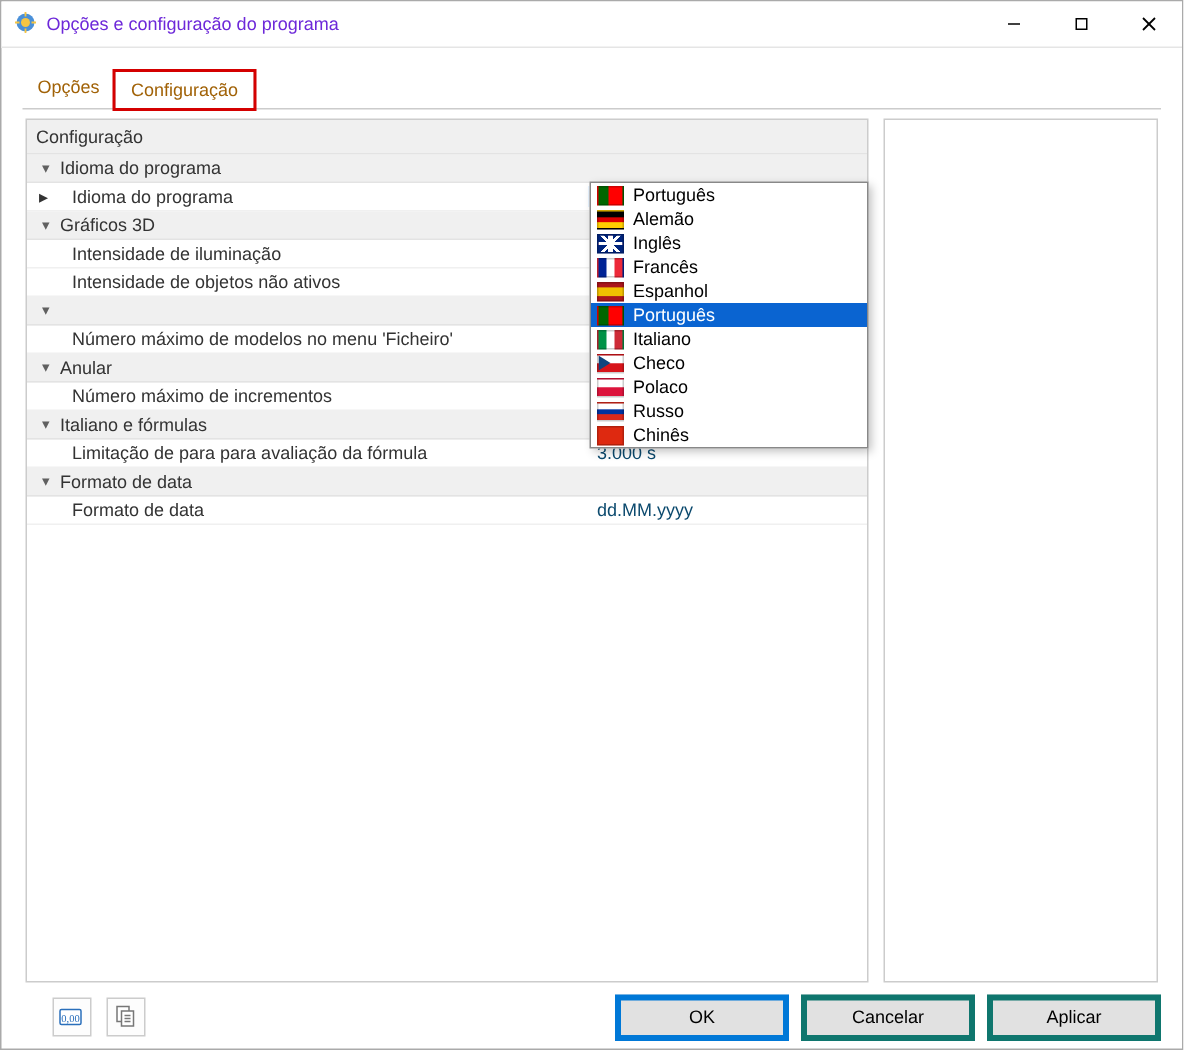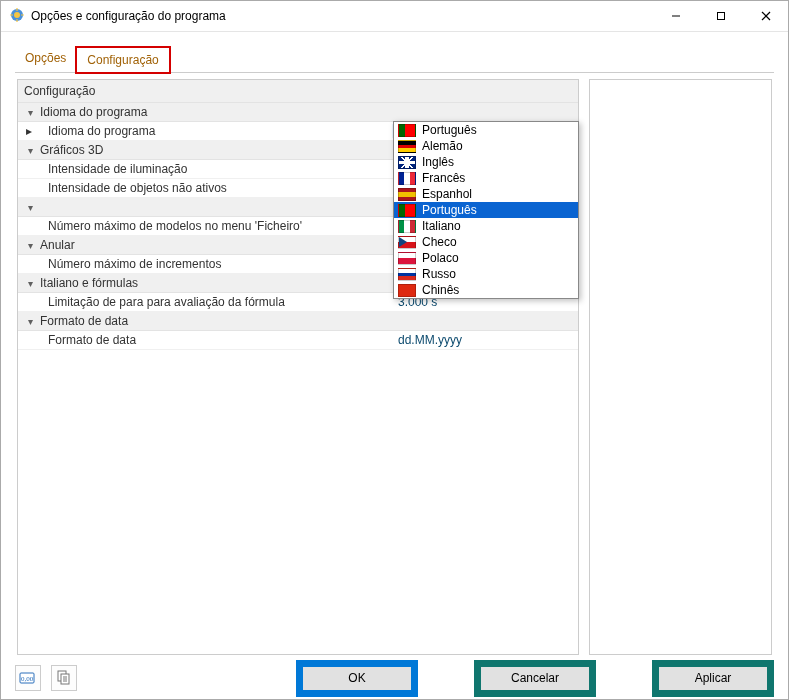--- a/index.html
+++ b/index.html
@@ -1,20 +1,20 @@
 <!DOCTYPE html>
 <html><head>
 <meta charset="utf-8">
 <style>
 html, body { margin:0; padding:0; font-family: "Segoe UI", Tahoma, sans-serif; font-size:12px; background:#fff; }
 .window { border:1px solid #aaa; width:787px; height:698px; position:relative; display:flex; flex-direction:column; }
 .titlebar { height:30px; display:flex; align-items:center; justify-content:space-between; padding:0 0 0 8px; border-bottom:1px solid #e5e5e5; background:#fff; }
 .titlebar-left { display:flex; align-items:center; gap:6px; }
 .titlebar-icon svg { width:16px; height:16px; }
-.title-text { font-size:12px; color:#000000; }
+.title-text { font-size:12px; color:#6d28d9; }
 .titlebar-controls { display:flex; }
 .tc-btn { width:45px; height:30px; display:flex; align-items:center; justify-content:center; }
 .tc-btn svg { width:10px; height:10px; }
 .content { flex:1; display:flex; flex-direction:column; padding:14px 14px 0 14px; position:relative; }
 .tabs { display:flex; border-bottom:1px solid #ccc; }
 .tab { padding:5px 10px 5px 10px; position:relative; cursor:default; color:#a16207; }
 .tab.active { border:1px solid #ccc; border-bottom:1px solid #fff; background:#fff; top:1px; }
 .tab.active.highlighted { outline:2px solid #d40000; outline-offset:-1px; }
 .split { flex:1; display:flex; gap:10px; padding:6px 2px 2px 2px; min-height:0; }
 .panel-left { width:560px; border:1px solid #ccc; display:flex; flex-direction:column; position:relative; min-height:0; }
@@ -31,24 +31,24 @@
 .combo-row .row-value { background:#e7f3ff; }
 .combo-row .ind { color:#333; }
 .combo-val { display:flex; align-items:center; gap:6px; }
 .flag { width:16px; height:11px; display:inline-block; border:0.5px solid rgba(0,0,0,0.2); position:relative; overflow:hidden; }
 .combo-btn { width:20px; height:18px; border:2px solid #d40000; box-sizing:border-box; position:absolute; right:0; top:0; display:flex; align-items:center; justify-content:center; background:#e7f3ff; }
 .combo-btn svg { width:8px; height:8px; }
 .dropdown { position:absolute; left:375px; top:41px; width:184px; background:#fff; border:1px solid #888; box-shadow:2px 2px 6px rgba(0,0,0,0.25); z-index:50; }
 .dd-item { display:flex; align-items:center; height:16px; padding:0 4px 0 4px; gap:6px; font-size:12px; }
 .dd-item.selected { background:#0a64d1; color:#fff; }
 .bottom-bar { height:42px; border-top:0; display:flex; align-items:center; justify-content:space-between; padding:0 14px; }
-.bottom-left { display:flex; gap:10px; }
+.bottom-left { display:flex; gap:10px;margin-left:20px; }
 .smallbtn { width:24px; height:24px; border:1px solid #ccc; background:#fdfdfd; display:flex; align-items:center; justify-content:center; }
 .bottom-right { display:flex; gap:8px; }
-.btn { min-width:84px; height:23px; border:7px solid #0f766e; background:#e1e1e1; display:flex; align-items:center; justify-content:center; font-size:12px; padding:0 12px; cursor:default;margin-left:48px; }
+.btn { min-width:84px; height:23px; border:4px solid #0f766e; background:#e1e1e1; display:flex; align-items:center; justify-content:center; font-size:12px; padding:0 12px; cursor:default; }
 .btn.default { border-color:#0078d7; }
 
 .flag-pt { background:linear-gradient(to right,#006600 0 40%,#ff0000 40% 100%); }
 .flag-de { background:linear-gradient(to bottom,#000 0 33%,#dd0000 33% 66%,#ffce00 66% 100%); }
 .flag-uk { background:#00247d; }
 .flag-fr { background:linear-gradient(to right,#002395 0 33%,#fff 33% 66%,#ed2939 66% 100%); }
 .flag-es { background:linear-gradient(to bottom,#aa151b 0 25%,#f1bf00 25% 75%,#aa151b 75% 100%); }
 .flag-it { background:linear-gradient(to right,#009246 0 33%,#fff 33% 66%,#ce2b37 66% 100%); }
 .flag-cz { background:linear-gradient(to bottom,#fff 0 50%,#d7141a 50% 100%); }
 .flag-pl { background:linear-gradient(to bottom,#fff 0 50%,#dc143c 50% 100%); }

